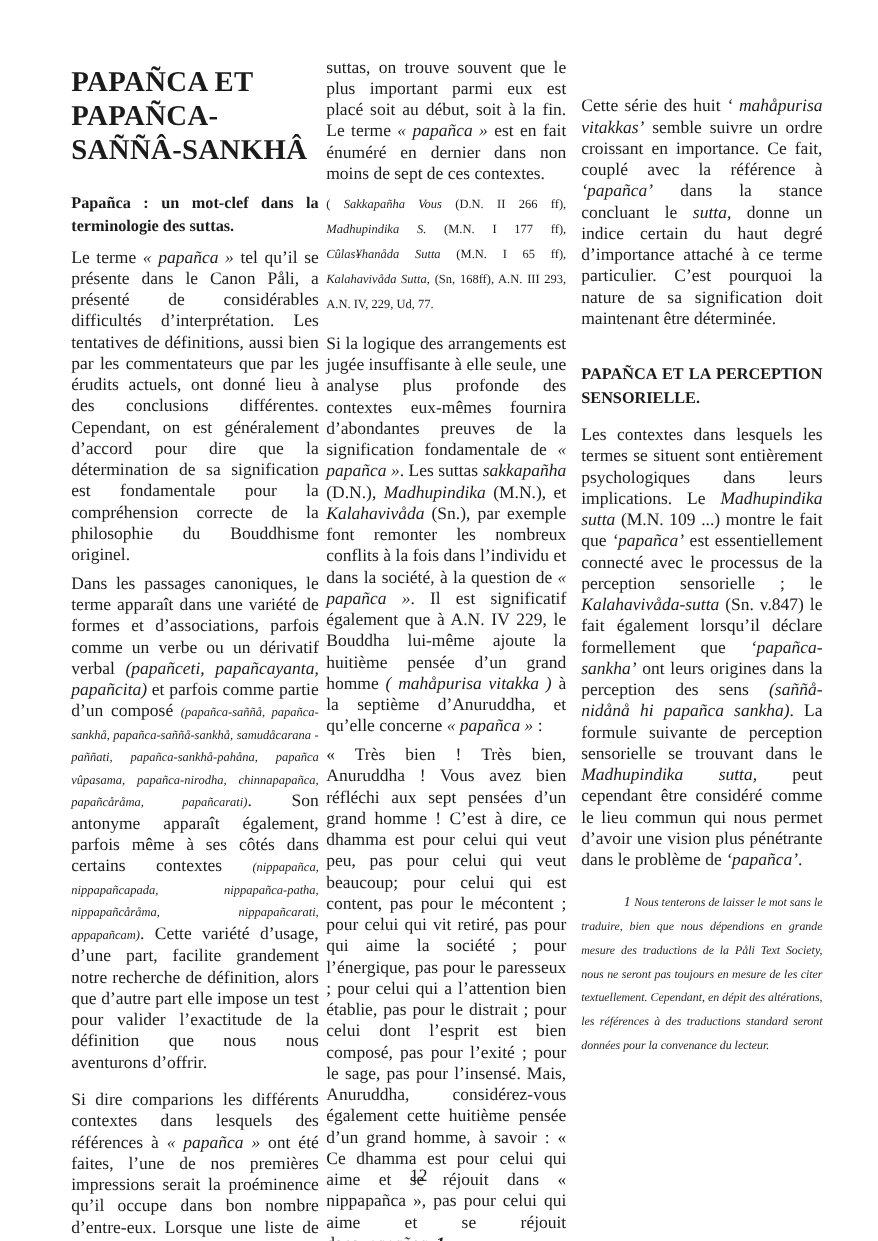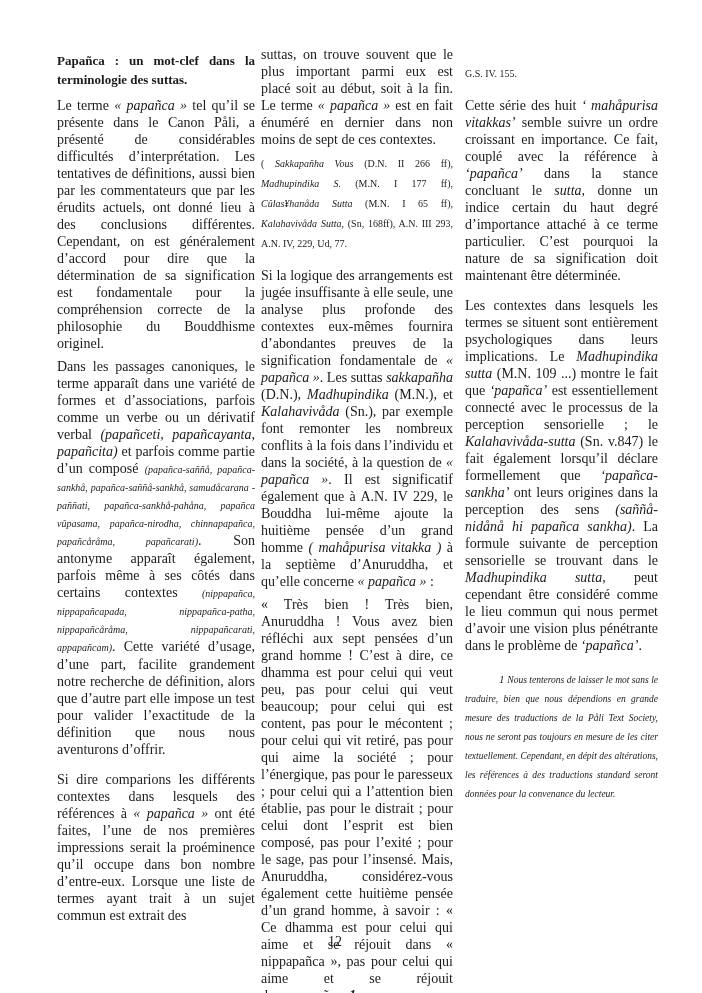--- a/index.html
+++ b/index.html
@@ -68,41 +68,46 @@
     text-align: center;
     font-size: 14px;
   }
 </style>
 </head>
 <body>
 
 <div class="page">
 
   <div class="col col-left">
+    <h1 class="doc-title">
+      <span class="title-line">PAPAÑCA ET</span>
+      <span class="title-line">PAPAÑCA-</span>
+      <span class="title-line">SAÑÑÂ-SANKHÂ</span>
+    </h1>
     <div>
         <div class="blk blk-heading"><span>Papañca :  un mot-clef dans la terminologie des suttas.</span></div>
         <div class="blk blk-para"><span>Le terme </span><span class="it">« papañca »</span><span> tel qu’il se présente dans le Canon Påli, a présenté de considérables difficultés d’interprétation. Les tentatives de définitions, aussi bien par les commentateurs que par les érudits actuels, ont donné lieu à des conclusions différentes. Cependant, on est généralement d’accord pour dire que la détermination de sa signification est fondamentale pour la compréhension correcte de la philosophie du Bouddhisme originel.</span></div>
         <div class="blk blk-para"><span>Dans les passages canoniques, le terme apparaît dans une variété de formes et d’associations, parfois comme un verbe ou un dérivatif verbal </span><span class="it">(papañceti, papañcayanta, papañcita)</span><span> et parfois comme partie d’un composé </span><span class="it sm">(papañca-saññå, papañca-sankhå, papañca-saññå-sankhå, samudåcarana -paññati, papañca-sankhå-pahåna, papañca vûpasama, papañca-nirodha, chinnapapañca, papañcåråma, papañcarati)</span><span>. Son antonyme apparaît également, parfois même à ses côtés dans certains contextes </span><span class="it sm">(nippapañca, nippapañcapada, nippapañca-patha, nippapañcåråma, nippapañcarati, appapañcam)</span><span>. Cette variété d’usage, d’une part, facilite grandement notre recherche de définition, alors que d’autre part elle impose un test pour valider l’exactitude de la définition que nous nous aventurons d’offrir.</span></div>
         <div class="blk blk-para gap"><span>Si dire comparions les différents contextes dans lesquels des références à </span><span class="it">« papañca »</span><span> ont été faites, l’une de nos premières impressions serait la proéminence qu’il occupe dans bon nombre d’entre-eux. Lorsque une liste de termes ayant trait à un sujet commun est extrait des</span></div>
       </div>
   </div>
 
   <div class="col col-middle">
     <div>
         <div class="blk blk-para"><span>suttas, on trouve souvent que le plus important parmi eux est placé soit au début, soit à la fin. Le terme </span><span class="it">« papañca »</span><span> est en fait énuméré en dernier dans non moins de sept de ces contextes.</span></div>
         <div class="blk blk-cite tight"><span>( </span><span class="it">Sakkapañha Vous</span><span> (D.N. II 266 ff), </span><span class="it">Madhupindika S.</span><span> (M.N. I 177 ff), </span><span class="it">Cûlas¥hanåda Sutta</span><span> (M.N. I 65 ff), </span><span class="it">Kalahavivåda Sutta,</span><span> (Sn, 168ff),  A.N. III 293, A.N. IV, 229,  Ud, 77.</span></div>
         <div class="blk blk-para gap"><span>Si la logique des arrangements est jugée insuffisante à elle seule, une analyse plus profonde des contextes eux-mêmes fournira d’abondantes preuves de la signification fondamentale de </span><span class="it">« papañca »</span><span>. Les suttas </span><span class="it">sakkapañha</span><span> (D.N.), </span><span class="it">Madhupindika</span><span> (M.N.), et </span><span class="it">Kalahavivåda</span><span> (Sn.), par exemple font remonter les nombreux conflits à la fois dans l’individu et dans la société, à la question de </span><span class="it">« papañca »</span><span>. Il est significatif également que à A.N. IV 229, le Bouddha lui-même ajoute la huitième pensée d’un grand homme </span><span class="it">( mahåpurisa vitakka )</span><span> à la septième d’Anuruddha, et qu’elle concerne </span><span class="it">« papañca »</span><span> :</span></div>
         <div class="blk blk-para tight"><span>« Très bien !  Très bien, Anuruddha !  Vous avez bien réfléchi aux sept pensées d’un grand homme !  C’est à dire, ce dhamma est pour celui qui veut peu, pas pour celui qui veut beaucoup; pour celui qui est content, pas pour le mécontent ;  pour celui qui vit retiré, pas pour qui aime la société ;  pour l’énergique, pas pour le paresseux ; pour celui qui a l’attention bien établie, pas pour le distrait ; pour celui dont l’esprit est bien composé, pas pour l’exité ;  pour le sage, pas pour l’insensé. Mais, Anuruddha, considérez-vous également cette huitième pensée d’un grand homme, à savoir : « Ce dhamma est pour celui qui aime et se réjouit dans « nippapañca », pas pour celui qui aime et se réjouit dans</span><span class="it">«papañca»</span><span class="it bd">1</span></div>
       </div>
   </div>
 
   <div class="col col-right">
     <div>
-        <div class="blk blk-cite tight"><span>G.S.  IV. 155.</span></div>
         <div class="blk blk-para gap"><span>Cette série des huit </span><span class="it">‘ mahåpurisa vitakkas’</span><span> semble suivre un ordre croissant en importance. Ce fait, couplé avec la référence à </span><span class="it">‘papañca’</span><span> dans la stance concluant le </span><span class="it">sutta,</span><span> donne un indice certain du haut degré d’importance attaché à ce terme particulier.  C’est pourquoi la nature de sa signification doit maintenant être déterminée.</span></div>
+        <div class="blk blk-heading gap2"><span>PAPAÑCA ET LA PERCEPTION SENSORIELLE.</span></div>
         <div class="blk blk-para gap"><span>Les contextes dans lesquels les termes se situent sont entièrement psychologiques dans leurs implications. Le </span><span class="it">Madhupindika sutta</span><span>  (M.N. 109 ...) montre le fait que </span><span class="it">‘papañca’</span><span> est essentiellement connecté avec le processus de la perception sensorielle ; le </span><span class="it">Kalahavivåda-sutta</span><span> (Sn. v.847) le fait également lorsqu’il déclare formellement que </span><span class="it">‘papañca-sankha’</span><span> ont leurs origines dans la perception des sens </span><span class="it">(saññå-nidånå hi papañca sankha)</span><span>. La formule suivante de perception sensorielle se trouvant dans le </span><span class="it">Madhupindika sutta,</span><span> peut cependant être considéré comme le lieu commun qui nous permet d’avoir une vision plus pénétrante dans le problème de </span><span class="it">‘papañca’</span><span>.</span></div>
         <div class="blk blk-footnote"><span class="fnum">1 </span><span>Nous tenterons de laisser le mot sans le traduire,  bien que nous dépendions  en grande mesure des traductions de la Påli Text Society, nous ne seront pas toujours en mesure de les citer textuellement.  Cependant, en dépit des altérations, les références à des traductions standard seront données pour la convenance du lecteur.</span></div>
       </div>
   </div>
 
   <div class="page-number">12</div>
 
 </div>
 
 </body></html>

